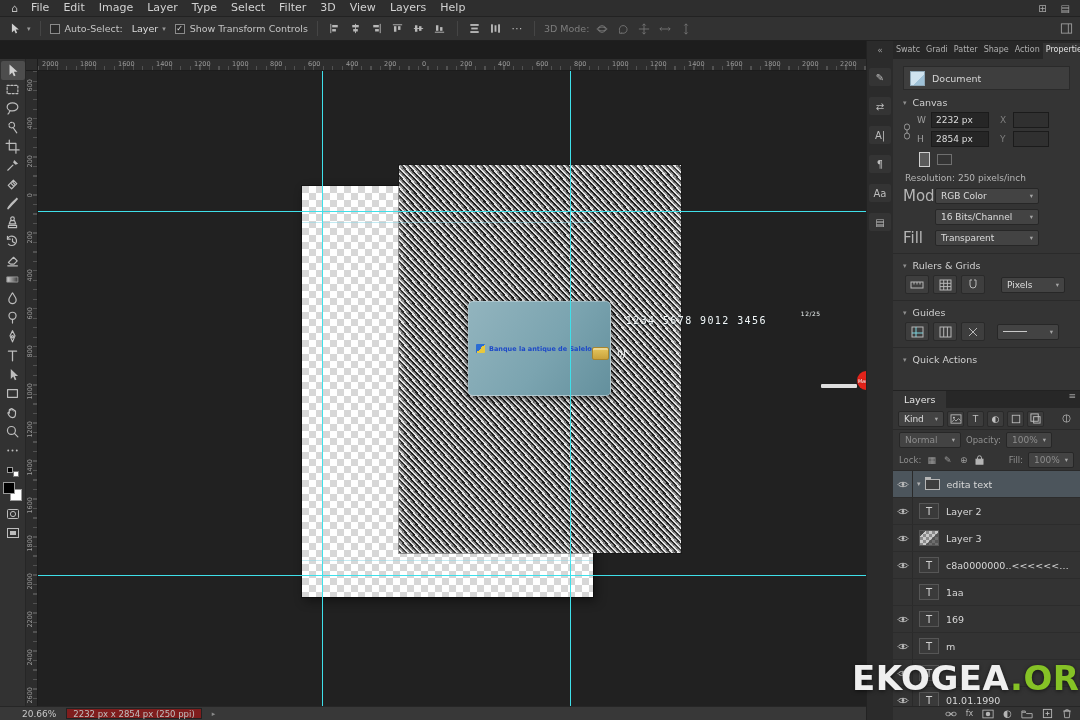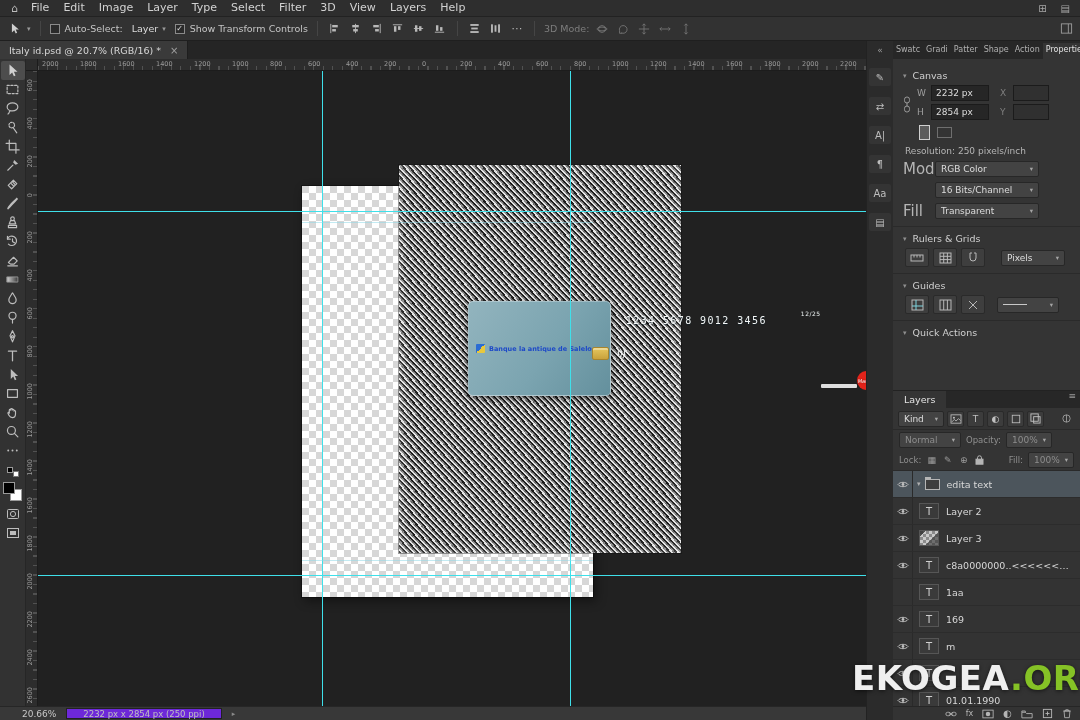--- a/index.html
+++ b/index.html
@@ -79,21 +79,21 @@
   .mc .c2{position:absolute;right:0;top:0;width:19px;height:19px;border-radius:50%;background:#f49b1c;opacity:.92}
   .mc-text{position:absolute;left:0;top:6.5px;width:31px;text-align:center;font-size:5px;font-style:italic;color:#fff;text-shadow:0 0 2px #8c1208;z-index:2}
 
   .guide-v{position:absolute;top:0;bottom:0;width:1px;background:#3fe0ea;z-index:6}
   .guide-h{position:absolute;left:0;right:0;height:1px;background:#3fe0ea;z-index:6}
   .guide-pale{position:absolute;height:1px;background:rgba(145,216,232,.55);z-index:6}
 
   
   .status-bar{position:absolute;left:0;top:706px;width:866px;height:14px;background:#383838;border-top:1px solid #262626;display:flex;align-items:center;gap:10px;padding-left:22px;z-index:20}
   .zoom-field{font-size:9px;color:#c8c8c8}
-  .doc-size{background:#6d28d9;border:1px solid #222;height:11px;display:flex;align-items:center;padding:0 16px;font-size:8.5px;color:#c0c0c0;white-space:nowrap}
+  .doc-size{background:#7f1d1d;border:1px solid #222;height:11px;display:flex;align-items:center;padding:0 6px;font-size:8.5px;color:#c0c0c0;white-space:nowrap}
   .ds-car{font-size:7px;color:#8a8a8a}
 
   
   .icon-strip{position:absolute;left:866px;top:41px;width:27px;bottom:0;background:#2b2b2b;border-left:1px solid #222;display:flex;flex-direction:column;align-items:center;padding-top:4px;gap:13px;z-index:15}
   .strip-collapse{color:#9a9a9a;font-size:9px}
   .strip-ic{color:#bdbdbd;font-size:10px;width:22px;height:18px;display:flex;align-items:center;justify-content:center;background:#343434;border-radius:2px}
 
   
   .panels{position:absolute;left:893px;top:41px;width:187px;bottom:0;background:#343434;display:flex;flex-direction:column;z-index:15}
   .props-tabbar{height:18px;background:#272727;display:flex;overflow:hidden}
@@ -292,26 +292,20 @@
       </span>
     <span class="flex-sp"></span>
     <span class="oicon">
         <svg width="13" height="13" viewBox="0 0 14 14" fill="none" stroke="#9a9a9a">
           <rect x="1.5" y="2" width="11" height="10"></rect>
           <path d="M9 2v10"></path>
         </svg>
       </span>
   </div>
 
-  <div class="doc-tab-bar">
-    <div class="doc-tab">
-      <span>Italy id.psd @ 20.7% (RGB/16) *</span>
-      <span class="tab-close">×</span>
-    </div>
-  </div>
 
   <div class="tool-strip">
     <div style="display:flex;flex-direction:column;align-items:center">
         <div class="tool active">
           <svg width="15" height="15" viewBox="0 0 14 14" fill="none" stroke="#bdbdbd" stroke-width="1.1" stroke-linecap="round" stroke-linejoin="round">
             <path d="M4.2 1.5v9.8l2.5-2.5 1.6 3.6 1.5-.7-1.5-3.5h3.4z" fill="#d0d0d0" stroke="none"></path>
           </svg>
         </div>
         <div class="tool">
           <svg width="15" height="15" viewBox="0 0 14 14" fill="none" stroke="#bdbdbd" stroke-width="1.1" stroke-linecap="round" stroke-linejoin="round">
@@ -561,20 +555,24 @@
           <div class="props-tab">Gradi</div>
           <div class="props-tab">Patter</div>
           <div class="props-tab">Shape</div>
           <div class="props-tab">Action</div>
           <div class="props-tab active">Properties</div>
         </span>
 
     </div>
 
     <div class="props-body">
+      <div class="doc-head">
+        <span class="doc-thumb"></span>
+        <span class="doc-head-label">Document</span>
+      </div>
 
       <div class="sect">
         <span class="ch">▾</span>
         <span>Canvas</span>
       </div>
 
       <div class="dims">
         <span class="chain">
           <svg width="12" height="24" viewBox="0 0 12 24" fill="none" stroke="#9a9a9a">
               <rect x="3.5" y="4" width="5" height="6" rx="2.4"></rect>

